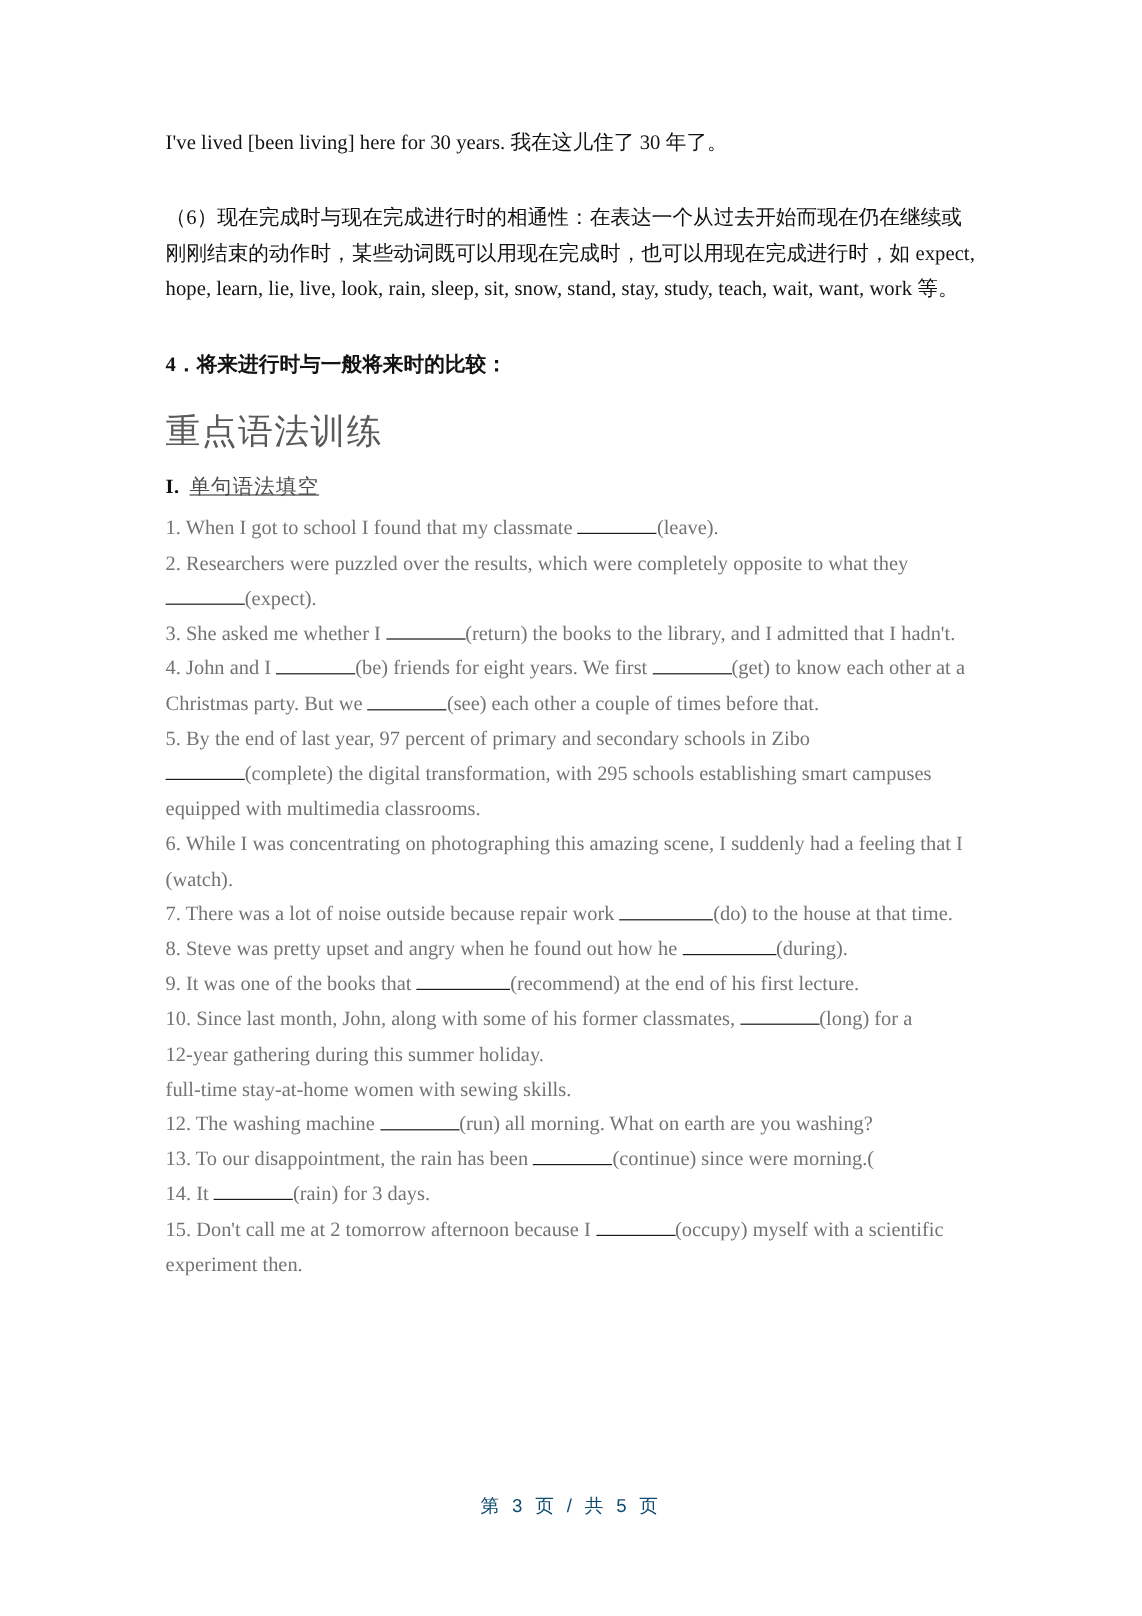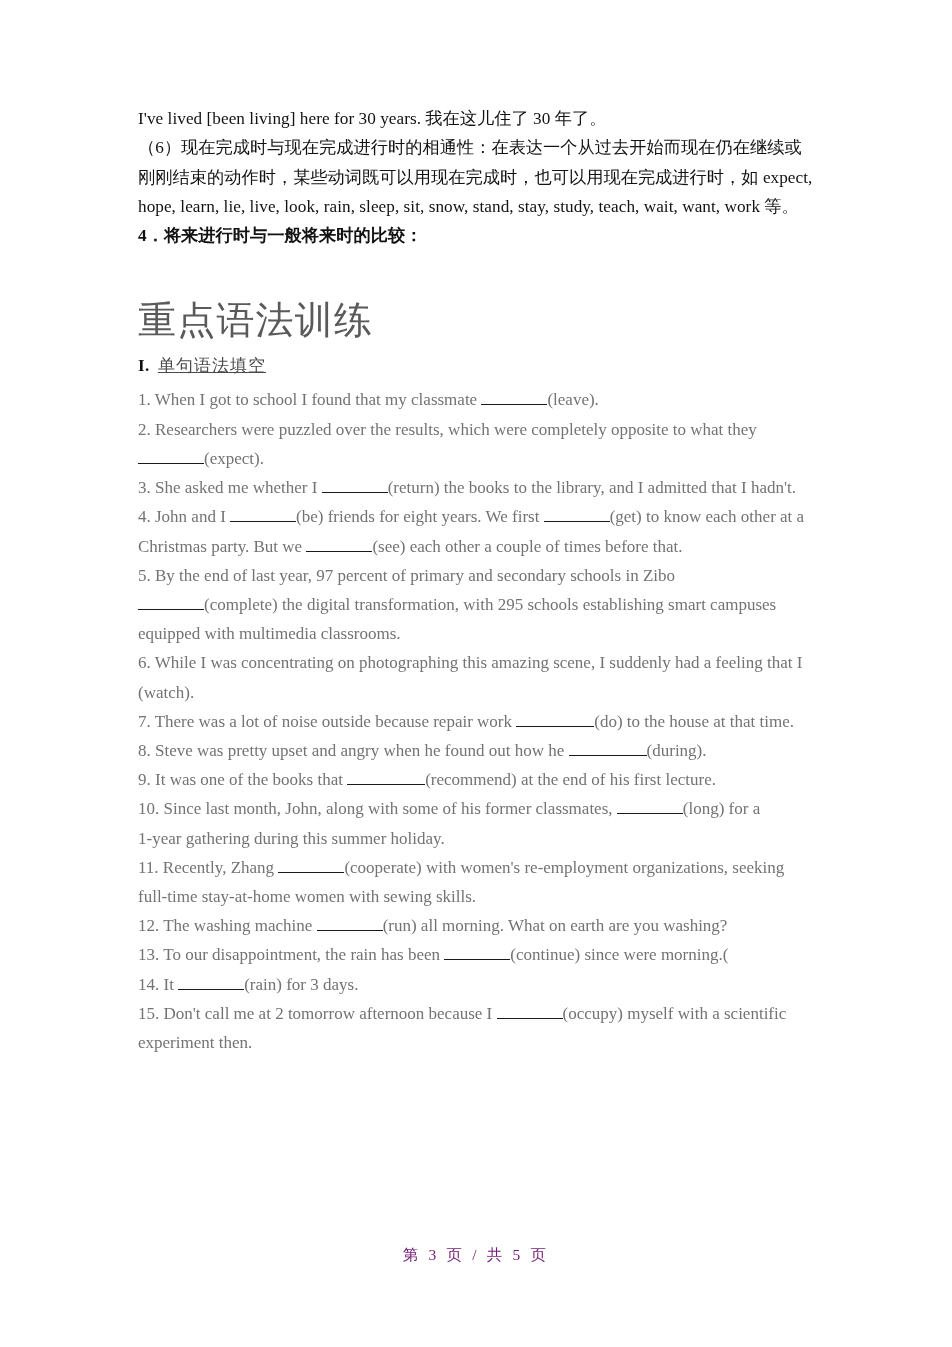--- a/index.html
+++ b/index.html
@@ -31,31 +31,31 @@
   
   .line {
     font-size: 17.2px;
     line-height: 29.3px;
     color: #121212;
     white-space: nowrap;
     letter-spacing: 0.05px;
   }
   .line.wrap { white-space: normal; }
 
-  .zh { font-family: "Liberation Serif", "DejaVu Serif", serif; }
+  .zh { font-family: "Liberation Serif", "DejaVu Serif", serif; margin-top: 34px; }
   .b { font-weight: bold; }
 
   
   .section-head {
     font-family: "Liberation Sans", "DejaVu Sans", sans-serif;
-    font-size: 38px;
+    font-size: 29px;
     line-height: 36px;
     color: #5a5a5a;
     letter-spacing: 1.2px;
-    margin-top: 52px;
+    margin-top: 24px;
     margin-bottom: 14px;
     font-weight: 400;
   }
 
   .sub-head {
     font-size: 17px;
     line-height: 27px;
     color: #3b3b3b;
     margin-bottom: 6px;
   }
@@ -91,23 +91,23 @@
   .bl-l { width: 78px; }
 
   
   .footer {
     position: absolute;
     left: 0;
     right: 0;
     top: 1245px;
     text-align: center;
     font-size: 15.5px;
-    color: #701a75;
+    color: #0c4a6e;
     letter-spacing: 3.2px;
-    font-family: Liberation Serif, serif;
+    font-family: Liberation Sans, sans-serif;
   }
 </style>
 </head>
 <body>
 
 <div class="page">
 
   <div class="content">
 
     <div class="line">I've lived [been living] here for 30 years. 我在这儿住了 30 年了。</div>
@@ -153,24 +153,23 @@
           <div class="ex-line"><span>7. There was a lot of noise outside because repair work </span><span class="blank bl-l"></span><span>(do) to the house at that time.</span></div>
         </div>
         <div class="ex">
           <div class="ex-line"><span>8.   Steve was pretty upset and angry when he found out how he </span><span class="blank bl-l"></span><span>(during).</span></div>
         </div>
         <div class="ex">
           <div class="ex-line"><span>9. It was one of the books that </span><span class="blank bl-l"></span><span>(recommend) at the end of his first lecture.</span></div>
         </div>
         <div class="ex">
           <div class="ex-line"><span>10. Since last month, John, along with some of his former classmates, </span><span class="blank bl-m"></span><span>(long) for a</span></div>
-          <div class="ex-line"><span>1-year gathering during this summer holiday.</span></div>
+          <div class="ex-line"><span>12-year gathering during this summer holiday.</span></div>
         </div>
         <div class="ex">
-          <div class="ex-line"><span>11. Recently, Zhang </span><span class="blank bl-m"></span><span>(cooperate) with women's re-employment organizations, seeking</span></div>
           <div class="ex-line"><span>full-time stay-at-home women with sewing skills.</span></div>
         </div>
         <div class="ex">
           <div class="ex-line"><span>12. The washing machine </span><span class="blank bl-m"></span><span>(run) all morning. What on earth are you washing?</span></div>
         </div>
         <div class="ex">
           <div class="ex-line"><span>13. To our disappointment, the rain has been </span><span class="blank bl-m"></span><span>(continue) since were morning.(</span></div>
         </div>
         <div class="ex">
           <div class="ex-line"><span>14. It </span><span class="blank bl-m"></span><span>(rain) for 3 days.</span></div>

